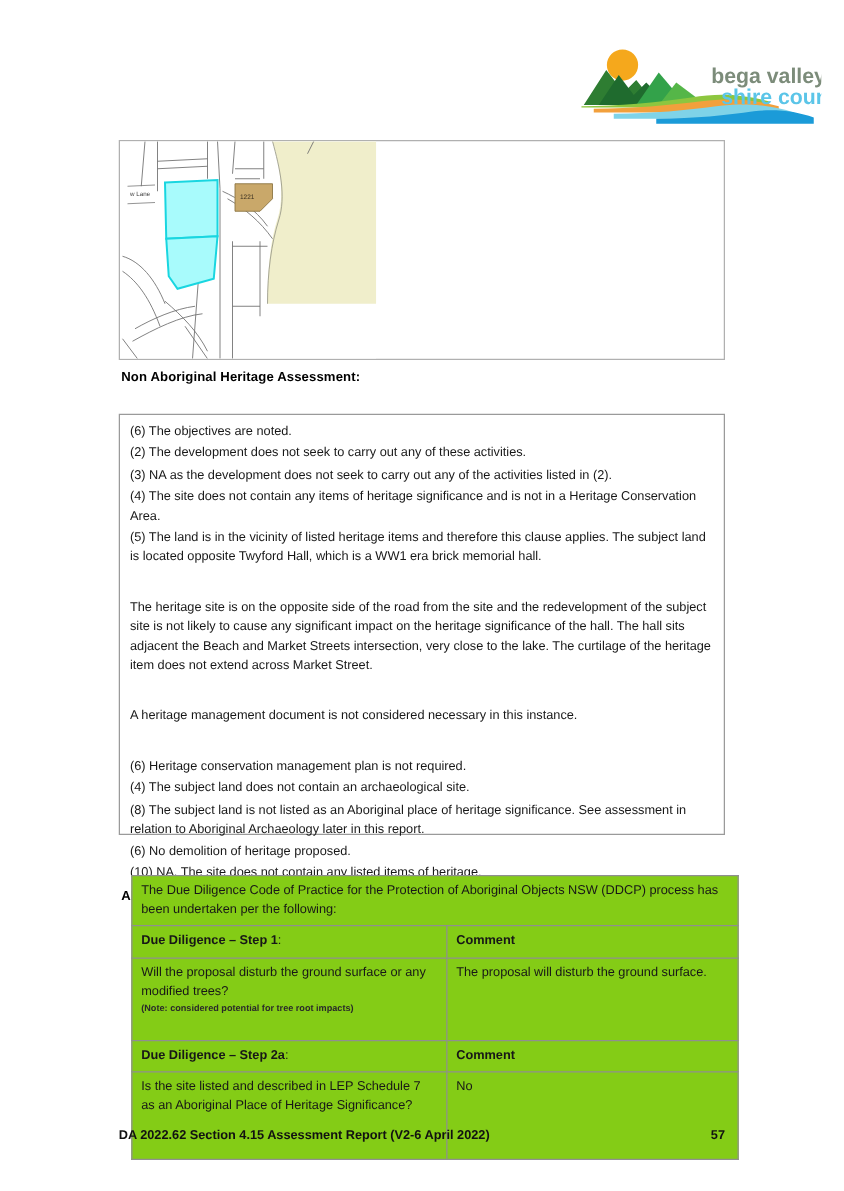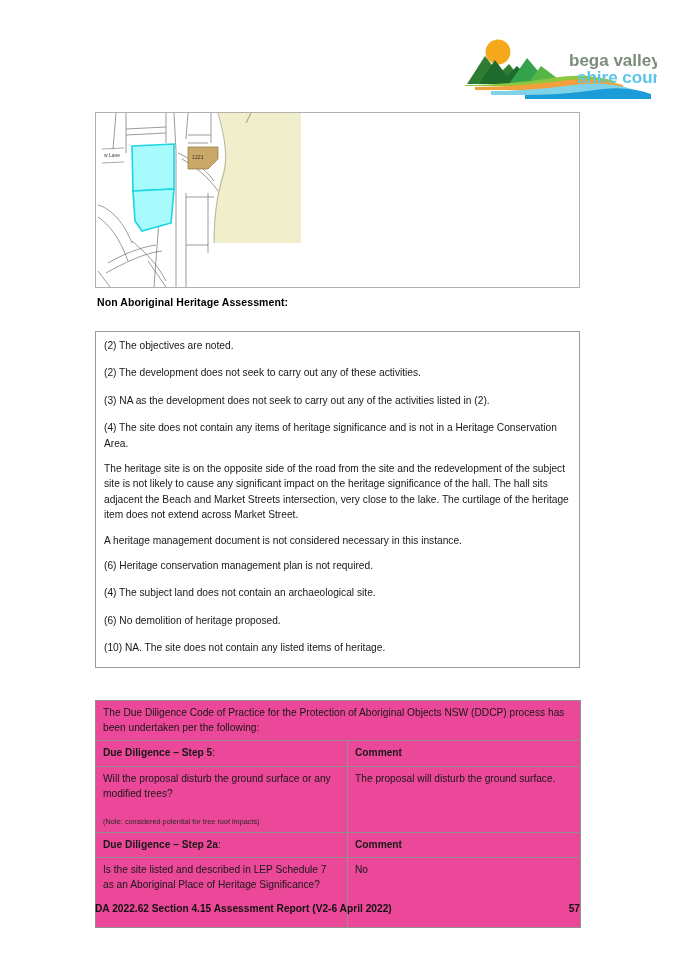--- a/index.html
+++ b/index.html
@@ -72,52 +72,53 @@
     background: #ffffff;
     padding: 6px 8px 7px 8px;
   }
   #block-non-aboriginal { top: 331px; height: 337px; }
   .para {
     font-size: 10.2px;
     line-height: 15.4px;
     color: #171717;
     margin: 0;
   }
-  .para + .para { margin-top: 12px; }
-  .para.spaced { margin-top: 10px; }
+  .para + .para { margin-top: 2px; }
+  .para.spaced { margin-top: 25px; }
 
   
   .dd-table {
     position: absolute;
-    left: 95px;
+    left: 105px;
     top: 700px;
     width: 485px;
     border-collapse: collapse;
-    background: #ec4899;
+    background: #84cc16;
     table-layout: fixed;
   }
   .dd-table td {
     border: 1px solid #8f8f8f;
     vertical-align: top;
     padding: 4px 7px 5px 7px;
     font-size: 10.2px;
     line-height: 15.2px;
     color: #171717;
   }
   .dd-table td.intro { font-size: 10.2px; }
   .dd-table td.step { font-weight: bold; }
   .dd-table td.step .suffix { font-weight: normal; }
   .col-q { width: 252px; }
   .col-c { width: 233px; }
   .note-small {
     display: block;
     font-size: 7.3px;
     line-height: 11px;
     color: #2a2a2a;
-    margin-top: 15px;
+    margin-top: 0;
+    font-weight: bold;
   }
   .cell-pad-tall { height: 56px; }
   .cell-pad-tall2 { height: 60px; }
 
   
   .footer {
     position: absolute;
     left: 95px;
     top: 903px;
     width: 485px;
@@ -196,45 +197,47 @@
       <g stroke="#707070" stroke-width="0.6" fill="none">
         <path d="M6 36 L28 35"></path>
         <path d="M6 50 L28 49"></path>
       </g>
     </svg>
   </div>
 
   <div class="section-heading" id="heading-non-aboriginal">Non Aboriginal Heritage Assessment:</div>
 
   <div class="text-block" id="block-non-aboriginal">
-    <p class="para">(2) The objectives are noted.</p>
+    <p class="para">(6) The objectives are noted.</p>
     <p class="para">(2) The development does not seek to carry out any of these activities.</p>
     <p class="para">(3) NA as the development does not seek to carry out any of the activities listed in (2).</p>
     <p class="para">(4) The site does not contain any items of heritage significance and is not in a Heritage Conservation Area.</p>
+    <p class="para">(5) The land is in the vicinity of listed heritage items and therefore this clause applies. The subject land is located opposite Twyford Hall, which is a WW1 era brick memorial hall.</p>
     <p class="para spaced">The heritage site is on the opposite side of the road from the site and the redevelopment of the subject site is not likely to cause any significant impact on the heritage significance of the hall. The hall sits adjacent the Beach and Market Streets intersection, very close to the lake. The curtilage of the heritage item does not extend across Market Street.</p>
     <p class="para spaced">A heritage management document is not considered necessary in this instance.</p>
     <p class="para spaced">(6) Heritage conservation management plan is not required.</p>
     <p class="para">(4) The subject land does not contain an archaeological site.</p>
+    <p class="para">(8) The subject land is not listed as an Aboriginal place of heritage significance. See assessment in relation to Aboriginal Archaeology later in this report.</p>
     <p class="para">(6) No demolition of heritage proposed.</p>
     <p class="para">(10) NA. The site does not contain any listed items of heritage.</p>
   </div>
 
   <div class="section-heading" id="heading-aboriginal">Aboriginal Heritage Assessment:</div>
 
   <table class="dd-table">
     <colgroup>
       <col class="col-q">
       <col class="col-c">
     </colgroup>
     <tbody>
       <tr>
         <td class="intro" colspan="2">The Due Diligence Code of Practice for the Protection of Aboriginal Objects NSW (DDCP) process has been undertaken per the following:</td>
       </tr>
       <tr>
-        <td class="step"><span>Due Diligence – Step 5</span><span class="suffix">:</span></td>
+        <td class="step"><span>Due Diligence – Step 1</span><span class="suffix">:</span></td>
         <td class="step">Comment</td>
       </tr>
       <tr>
         <td class="cell-pad-tall"><span>Will the proposal disturb the ground surface or any modified trees?</span><span class="note-small">(Note: considered potential for tree root impacts)</span></td>
         <td class="cell-pad-tall">The proposal will disturb the ground surface.</td>
       </tr>
       <tr>
         <td class="step"><span>Due Diligence – Step 2a</span><span class="suffix">:</span></td>
         <td class="step">Comment</td>
       </tr>

